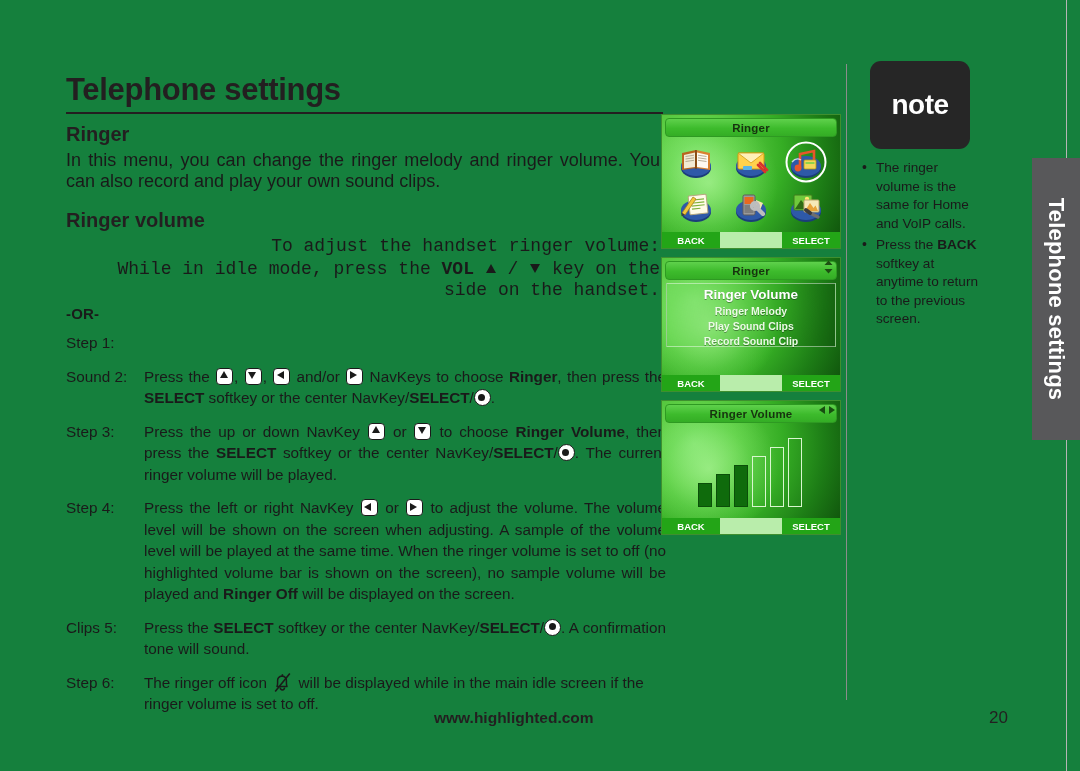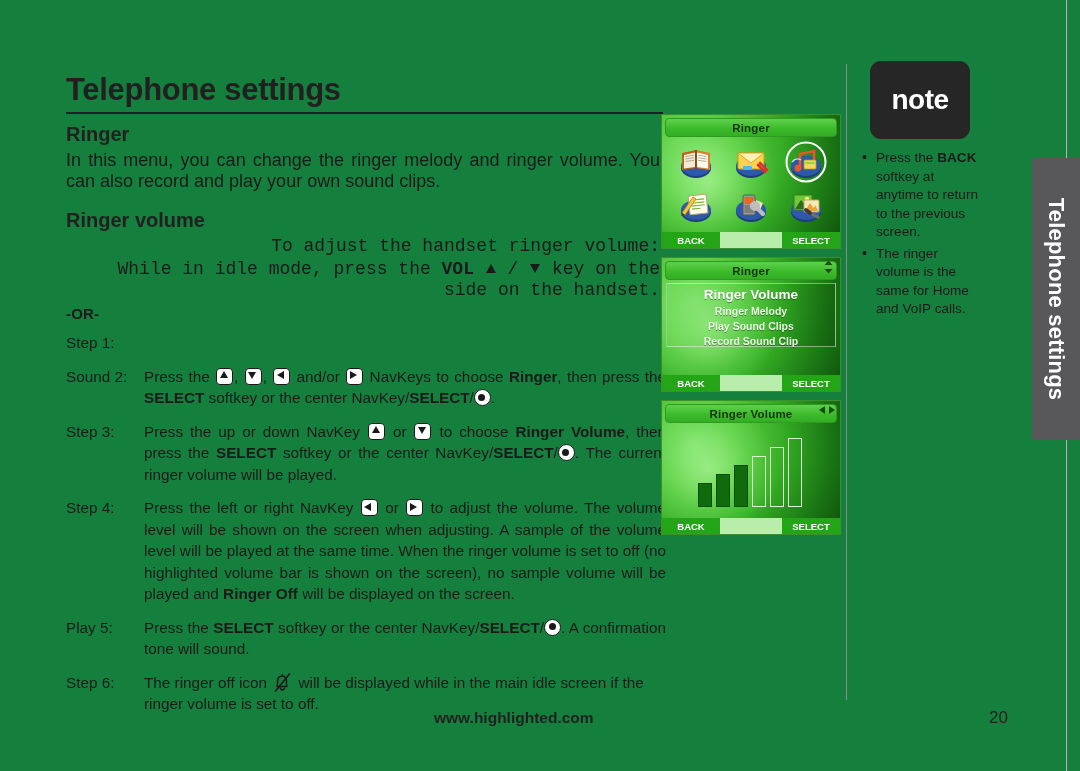--- a/index.html
+++ b/index.html
@@ -364,21 +364,21 @@
 
   
   .note-col {
     position: absolute;
     left: 862px;
     top: 61px;
     width: 118px;
   }
   .note-badge {
     width: 100px;
-    height: 78px;
+    height: 88px;
     border-radius: 11px;
     background: #262626;
     display: flex;
     align-items: center;
     justify-content: center;
     margin: 0 0 10px 8px;
   }
   .note-badge span {
     color: #ffffff;
     font-size: 28px;
@@ -480,21 +480,21 @@
         </div>
         <div class="step">
           <div class="step-label">Step 3:</div>
           <div class="step-body"><span>Press the up or down NavKey </span><span class="navkey up"></span><span> or </span><span class="navkey down"></span><span> to choose </span><b>Ringer Volume</b><span>, then press the </span><b>SELECT</b><span> softkey or the center NavKey/</span><b>SELECT</b><span>/</span><span class="selkey"></span><span>. The current ringer volume will be played.</span></div>
         </div>
         <div class="step">
           <div class="step-label">Step 4:</div>
           <div class="step-body"><span>Press the left or right NavKey </span><span class="navkey left"></span><span> or </span><span class="navkey right"></span><span> to adjust the volume. The volume level will be shown on the screen when adjusting. A sample of the volume level will be played at the same time. When the ringer volume is set to off (no highlighted volume bar is shown on the screen), no sample volume will be played and </span><b>Ringer Off</b><span> will be displayed on the screen.</span></div>
         </div>
         <div class="step">
-          <div class="step-label">Play 5:</div>
+          <div class="step-label">Clips 5:</div>
           <div class="step-body"><span>Press the </span><b>SELECT</b><span> softkey or the center NavKey/</span><b>SELECT</b><span>/</span><span class="selkey"></span><span>. A confirmation tone will sound.</span></div>
         </div>
         <div class="step">
           <div class="step-label">Step 6:</div>
           <div class="step-body left"><span>The ringer off icon </span><span class="bell-off"><svg viewBox="0 0 19 21" width="19" height="21">
                 <path d="M4 14.5 q0.6 -1.4 0.6 -3.4 V8.6 q0 -4 4.4 -4.6 q4.4 0.6 4.4 4.6 v2.5 q0 2 0.6 3.4 Z" fill="none" stroke="#1a1a1a" stroke-width="1.5" stroke-linejoin="round"></path>
                 <path d="M7.3 15.6 q0 2.4 2.1 2.4 q2.1 0 2.1 -2.4" fill="none" stroke="#1a1a1a" stroke-width="1.5"></path>
                 <line x1="9.4" y1="2.2" x2="9.4" y2="4.2" stroke="#1a1a1a" stroke-width="1.5"></line>
                 <line x1="2.2" y1="19.4" x2="16.8" y2="1.6" stroke="#1a1a1a" stroke-width="1.6"></line>
               </svg></span><span> will be displayed while in the main idle screen if the ringer volume is set to off.</span></div>
@@ -655,22 +655,22 @@
     </div>
 
   </div>
 
   <div class="note-col">
     <div class="note-badge">
       <span>note</span>
     </div>
     <ul class="note-list">
 
-    <li><span>Press the </span><b>BACK</b><span> softkey at anytime to return to the previous screen.</span></li>
-        <li><span>The ringer volume is the same for Home and VoIP calls.</span></li>
+    <li><span>The ringer volume is the same for Home and VoIP calls.</span></li>
+        <li><span>Press the </span><b>BACK</b><span> softkey at anytime to return to the previous screen.</span></li>
       </ul>
   </div>
 
   <div class="side-tab">
     <span>Telephone settings</span>
   </div>
 
   <div class="footer">
     <div class="site">www.highlighted.com</div>
     <div class="pg">20</div>

